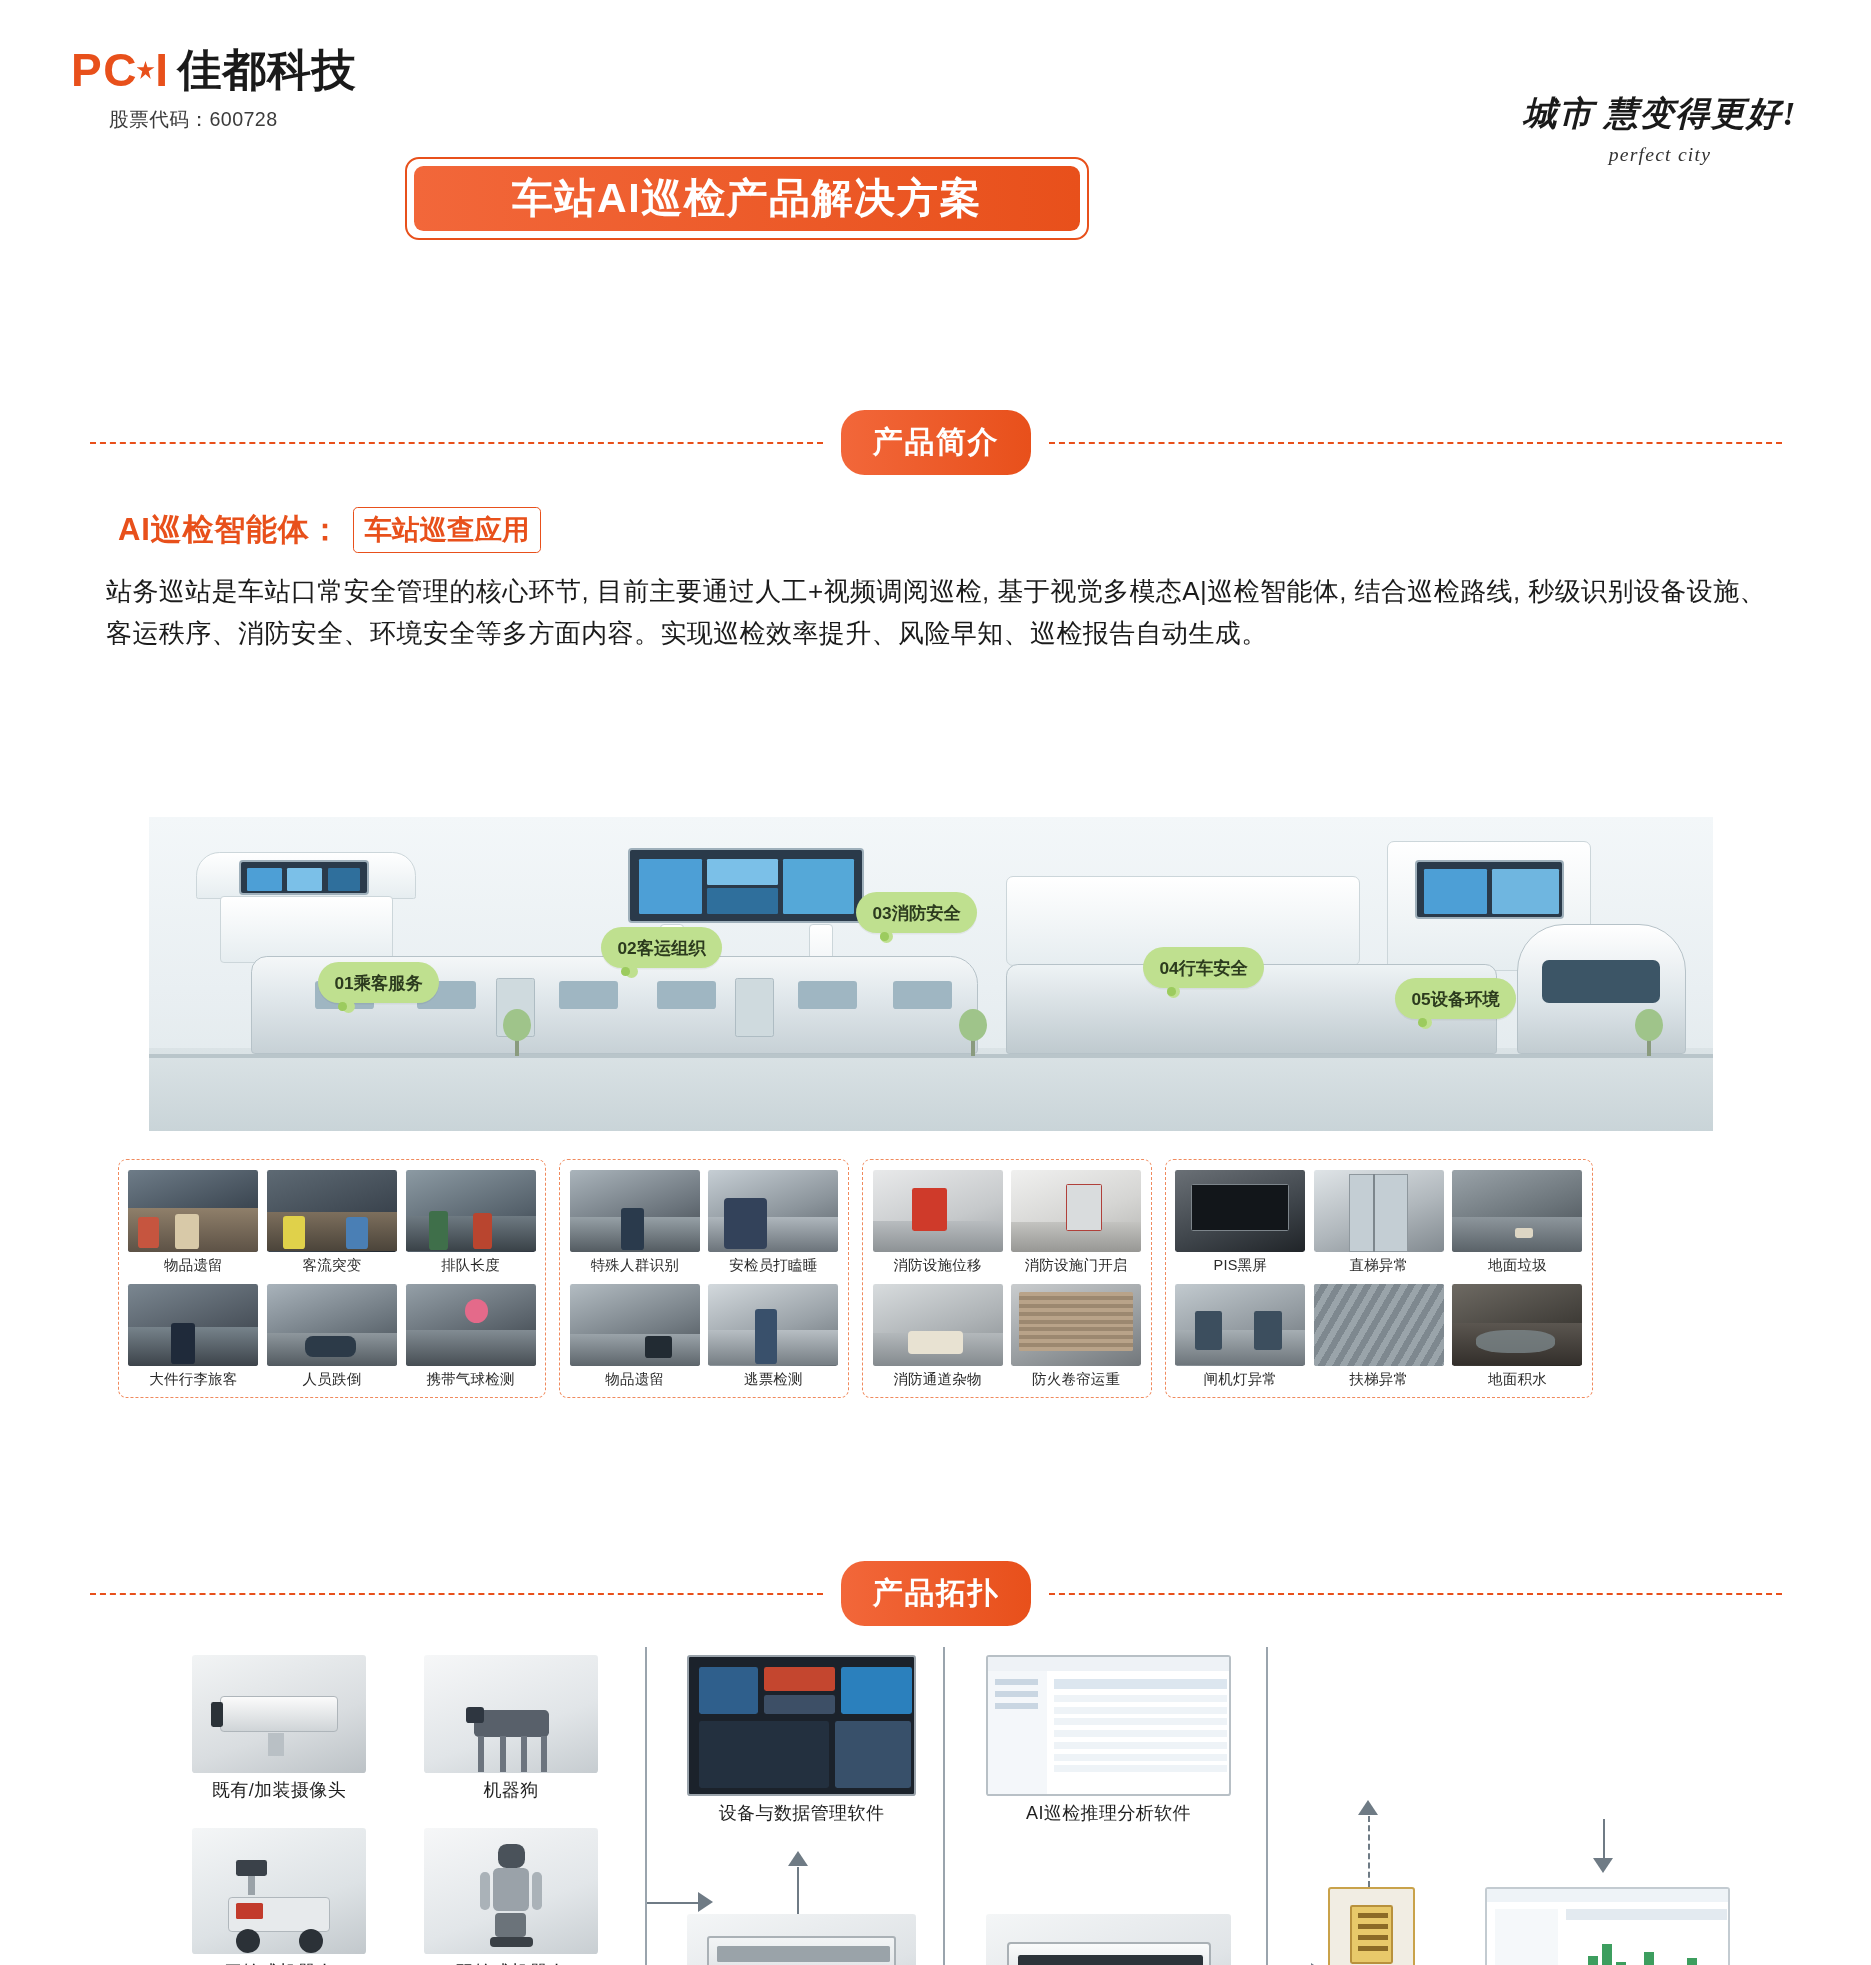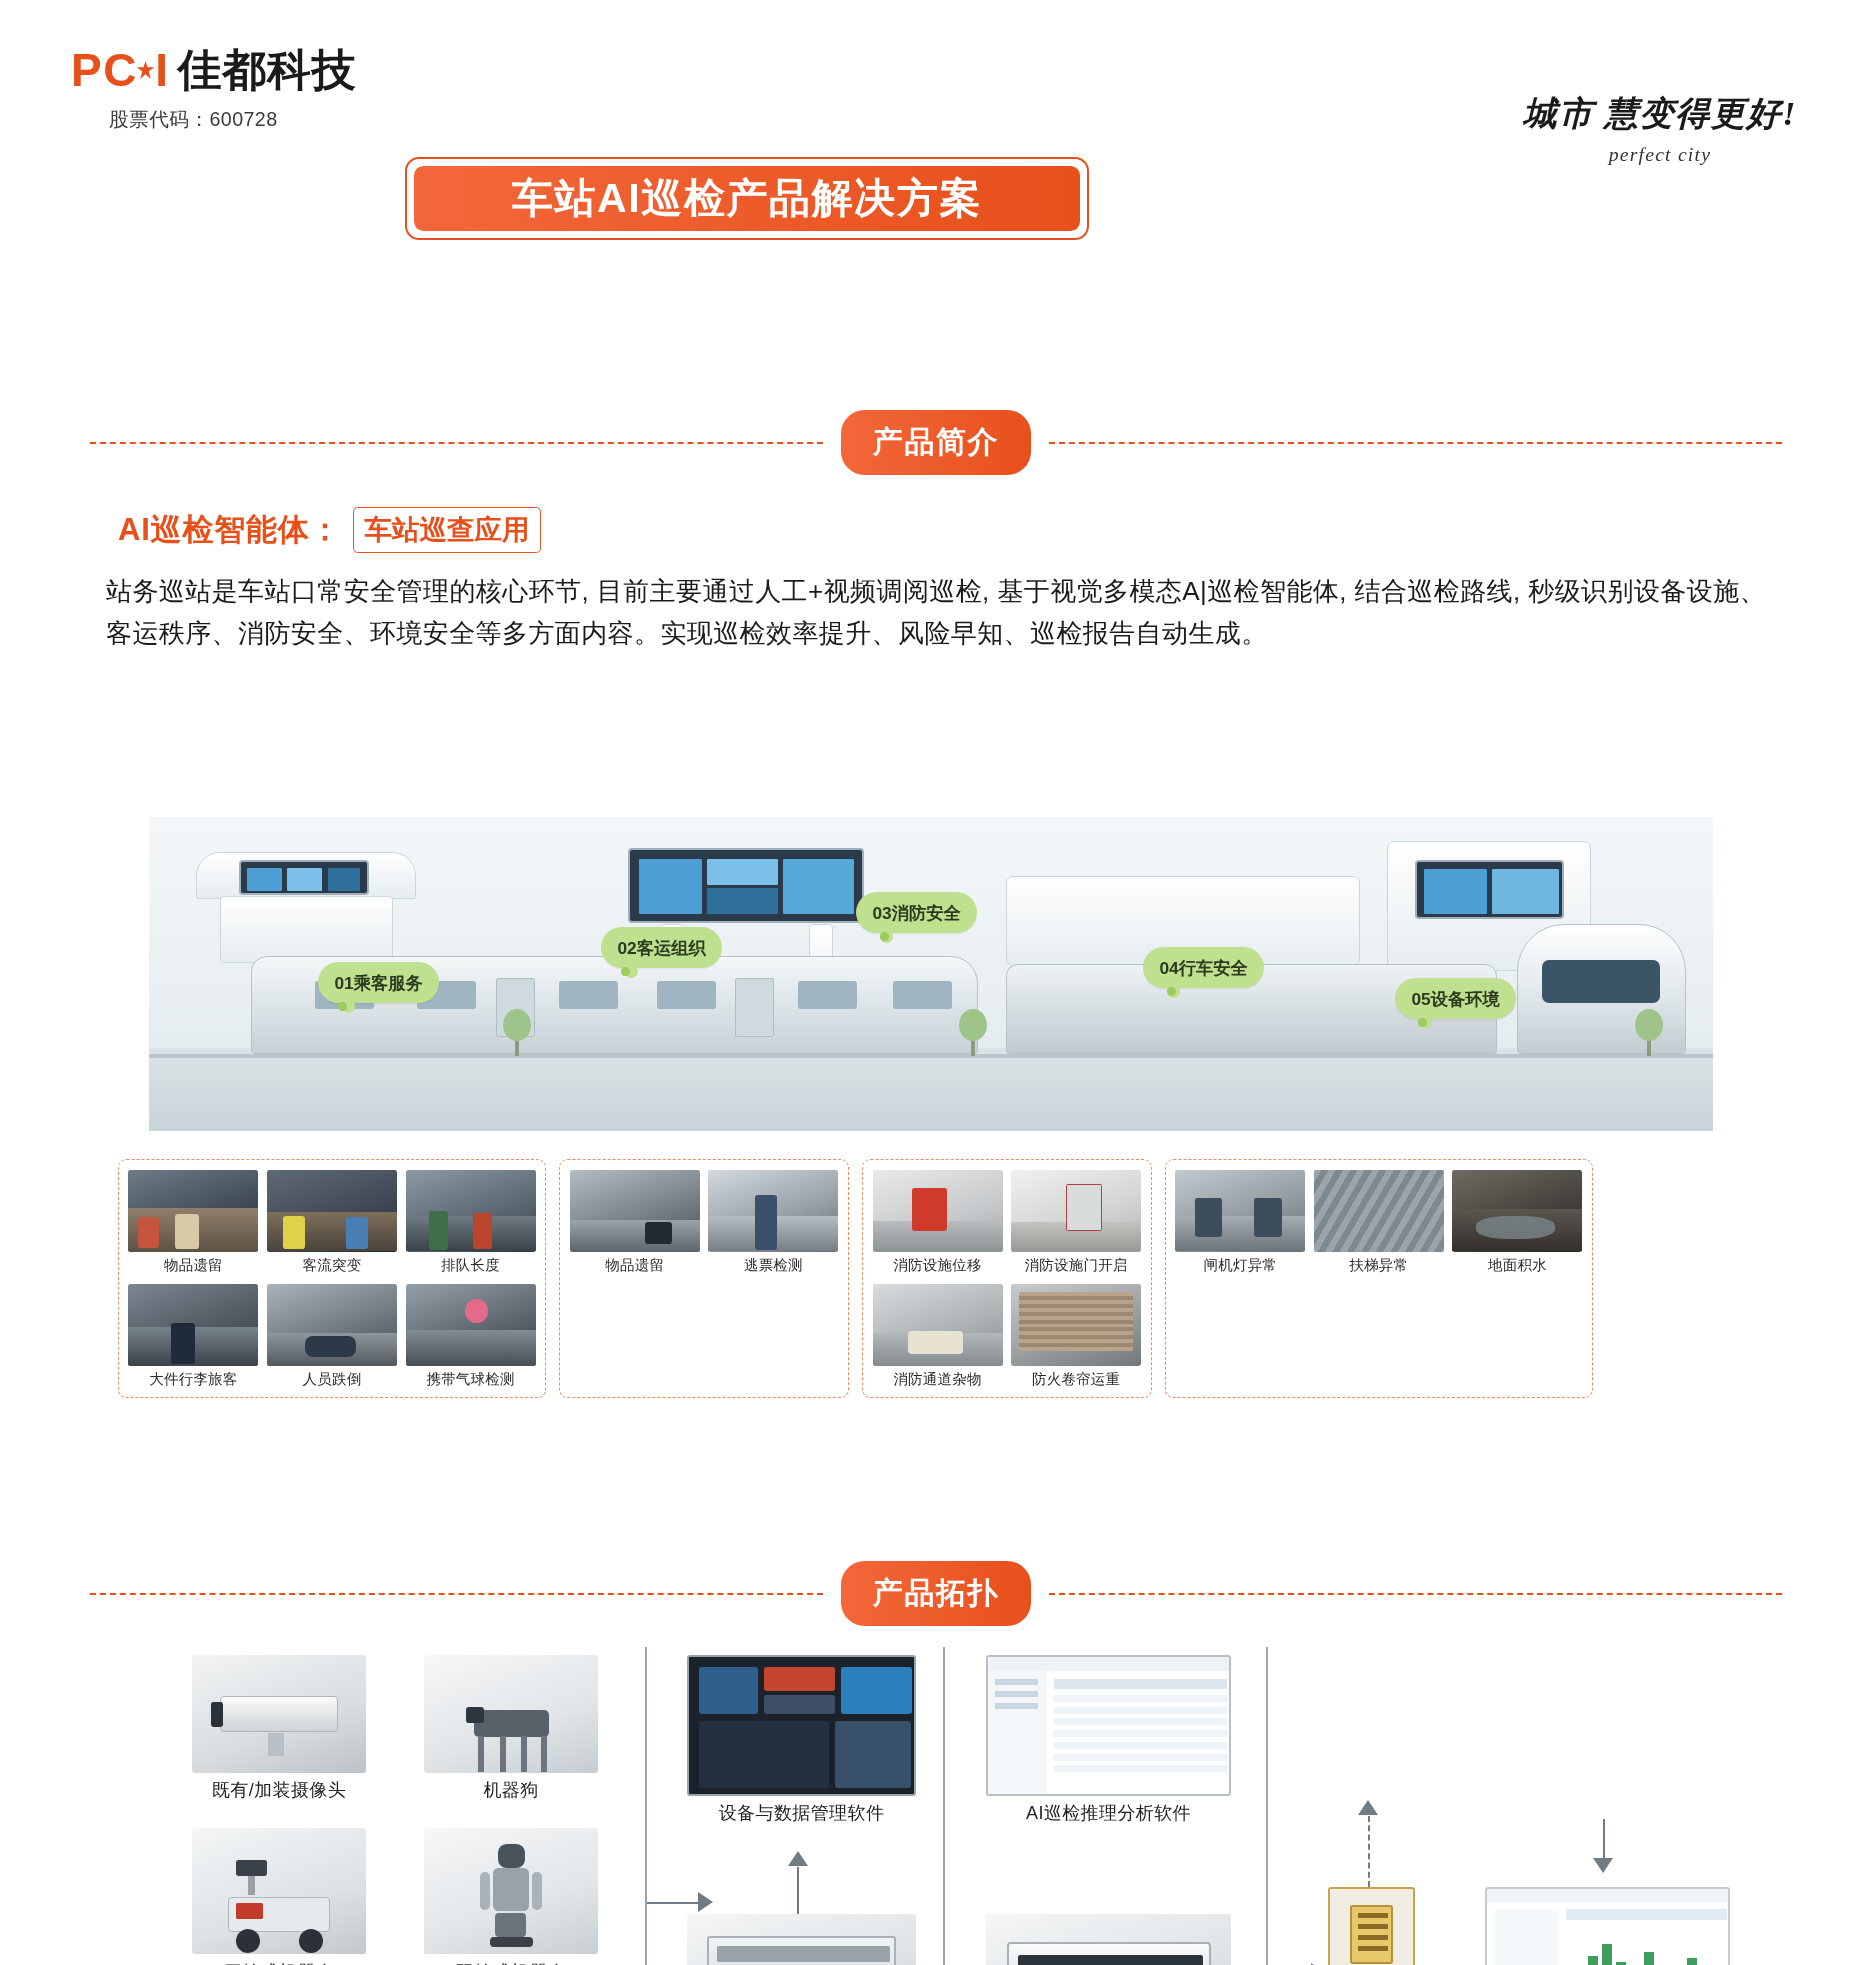--- a/index.html
+++ b/index.html
@@ -523,20 +523,36 @@
           <span class="lay2" style="left:59px;top:15.7px;width:23.6px;height:23.6px;background:#e46a8a;border-radius:50%;"></span>
         </div>
         <div class="cap">携带气球检测</div>
       </div>
     </div>
   </div>
 
   <div class="grid-group">
     <div class="grid-row">
       <div class="cell">
+        <div class="thumb" style="background:linear-gradient(160deg,#aab4bb 0%,#69727a 60%,#3b4248 100%);">
+          <span class="lay1" style="left:0;top:47px;width:130px;height:35px;background:linear-gradient(180deg,#96a0a6,#535b61);"></span>
+          <span class="lay2" style="left:51px;top:38px;width:23px;height:42px;background:#2a3a4c;border-radius:3.1px;"></span>
+        </div>
+        <div class="cap">特殊人群识别</div>
+      </div>
+      <div class="cell">
+        <div class="thumb" style="background:linear-gradient(160deg,#c6ced4 0%,#8b949b 55%,#555d64 100%);">
+          <span class="lay1" style="left:0;top:47px;width:130px;height:35px;background:linear-gradient(180deg,#aeb6bc,#6b737a);"></span>
+          <span class="lay2" style="left:15.7px;top:27.5px;width:43px;height:51px;background:#33425a;border-radius:3.9px;"></span>
+        </div>
+        <div class="cap">安检员打瞌睡</div>
+      </div>
+    </div>
+    <div class="grid-row">
+      <div class="cell">
         <div class="thumb" style="background:linear-gradient(160deg,#b3bcc2 0%,#737c83 60%,#454c52 100%);">
           <span class="lay1" style="left:0;top:50px;width:130px;height:32px;background:linear-gradient(180deg,#9aa3a9,#5d656b);"></span>
           <span class="lay2" style="left:75px;top:52px;width:27.5px;height:22px;background:#222b33;border-radius:3.1px;"></span>
         </div>
         <div class="cap">物品遗留</div>
       </div>
       <div class="cell">
         <div class="thumb" style="background:linear-gradient(160deg,#d3d9dd 0%,#9aa2a8 55%,#646c72 100%);">
           <span class="lay1" style="left:0;top:46px;width:130px;height:35px;background:linear-gradient(180deg,#b7bec3,#767e84);"></span>
           <span class="lay2" style="left:47px;top:25px;width:22px;height:55px;background:#39506b;border-radius:3.1px;"></span>
@@ -575,20 +591,42 @@
         <div class="thumb" style="background:linear-gradient(160deg,#c9ccce 0%,#9ba0a3 55%,#72777b 100%);">
           <span class="lay1" style="left:7.9px;top:7.9px;width:114px;height:59px;background:repeating-linear-gradient(180deg,#b9a389 0 3.9px,#9c8870 3.9px 7.9px);border-radius:1.6px;"></span>
         </div>
         <div class="cap">防火卷帘运重</div>
       </div>
     </div>
   </div>
 
 
   <div class="grid-group">
+    <div class="grid-row">
+      <div class="cell">
+        <div class="thumb" style="background:linear-gradient(160deg,#6a7076 0%,#3d4349 60%,#202428 100%);">
+          <span class="lay1" style="left:15.7px;top:14px;width:98px;height:47px;background:#12161a;border:1.6px solid #7d858b;border-radius:1.6px;"></span>
+        </div>
+        <div class="cap">PIS黑屏</div>
+      </div>
+      <div class="cell">
+        <div class="thumb" style="background:linear-gradient(160deg,#dfe4e7 0%,#b0b7bc 55%,#828a90 100%);">
+          <span class="lay1" style="left:35px;top:3.9px;width:59px;height:78px;background:#c4ced4;border:1.6px solid #8e979d;"></span>
+          <span class="lay2" style="left:59px;top:3.9px;width:2.4px;height:78px;background:#7d868c;"></span>
+        </div>
+        <div class="cap">直梯异常</div>
+      </div>
+      <div class="cell">
+        <div class="thumb" style="background:linear-gradient(160deg,#9aa3a9 0%,#6b747a 55%,#434a50 100%);">
+          <span class="lay1" style="left:0;top:47px;width:130px;height:35px;background:linear-gradient(180deg,#8d969c,#5a6268);"></span>
+          <span class="lay2" style="left:63px;top:58px;width:17.3px;height:10.2px;background:#ddd6c4;border-radius:2.4px;"></span>
+        </div>
+        <div class="cap">地面垃圾</div>
+      </div>
+    </div>
     <div class="grid-row">
       <div class="cell">
         <div class="thumb" style="background:linear-gradient(160deg,#c2cacf 0%,#939ba1 55%,#666e74 100%);">
           <span class="lay1" style="left:0;top:46px;width:130px;height:35px;background:linear-gradient(180deg,#a6aeb3,#6d757b);"></span>
           <span class="lay2" style="left:19.7px;top:27.5px;width:27.5px;height:39px;background:#3c4e5e;border-radius:2.4px;"></span>
           <span class="lay3" style="left:79px;top:27.5px;width:27.5px;height:39px;background:#3c4e5e;border-radius:2.4px;"></span>
         </div>
         <div class="cap">闸机灯异常</div>
       </div>
       <div class="cell">

